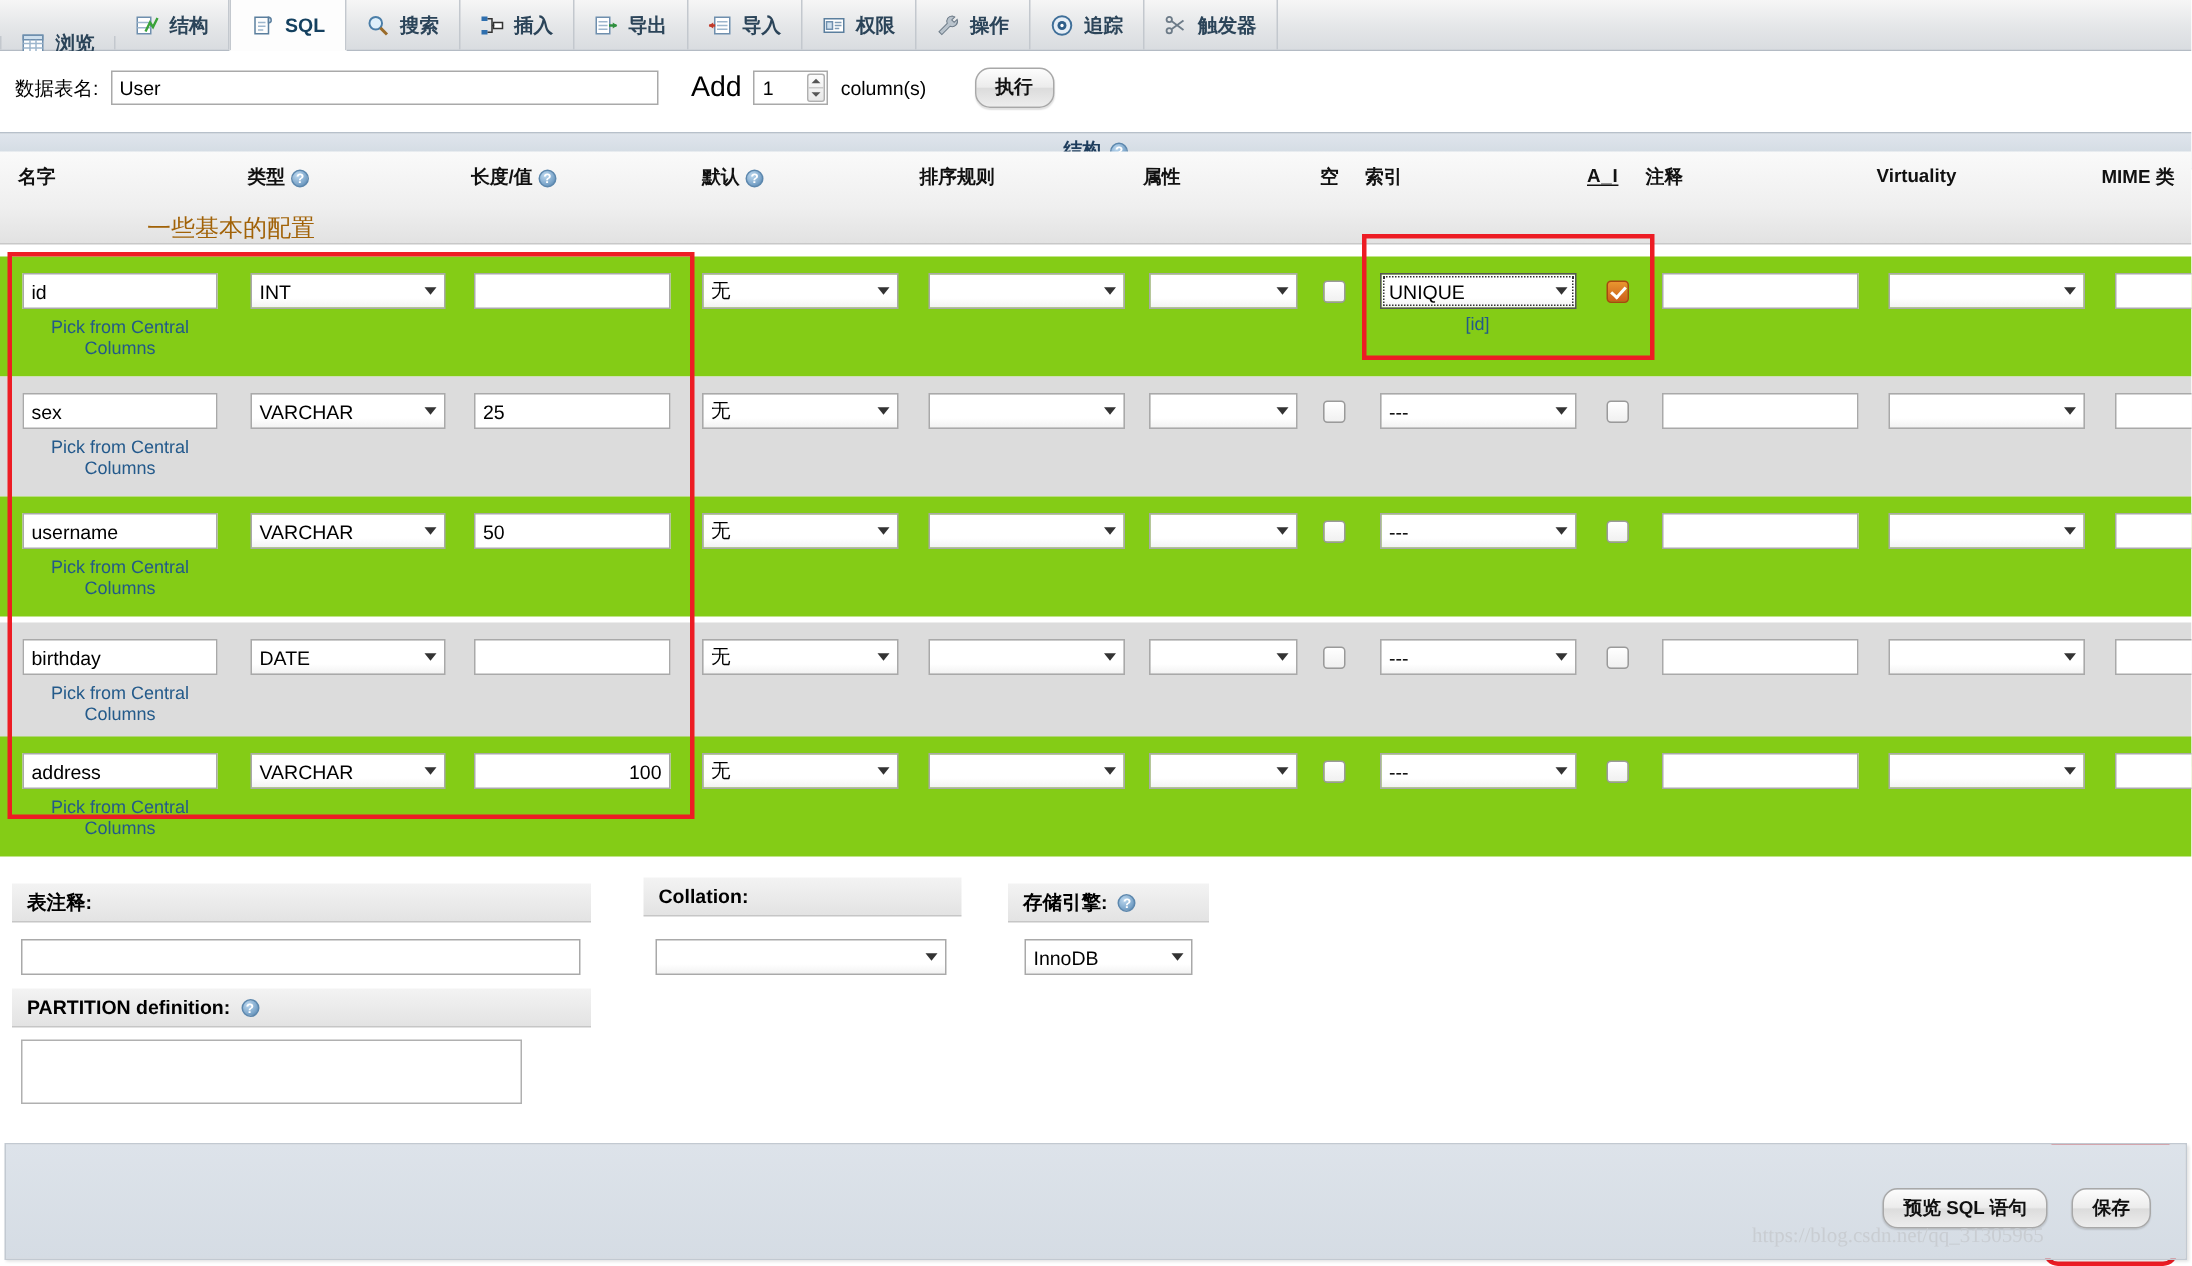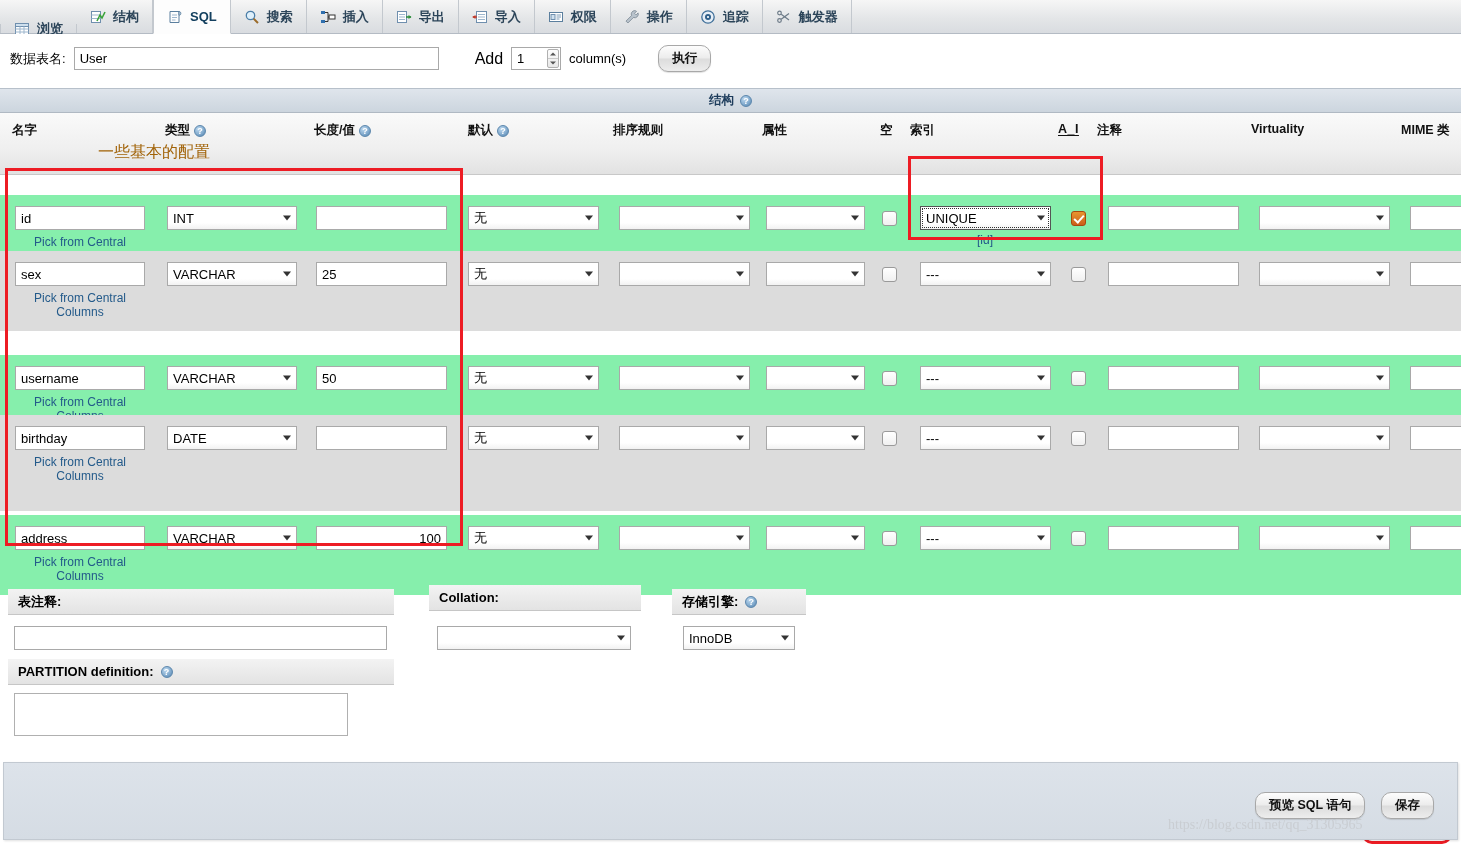--- a/index.html
+++ b/index.html
@@ -45,21 +45,21 @@
     position: absolute; left: 0; top: 34px; width: 1461px; height: 49px;
     background: #fff;
     display: flex; align-items: center; padding-left: 10px; gap: 8px;
   }
   .lbl-tblname { font-size: 13px; color: #000; }
   .in-tblname {
     width: 365px; height: 23px; padding: 2px 5px;
     border: 1px solid #a9a9a9; background: #fff;
     font-family: "Liberation Sans", sans-serif; font-size: 13px;
   }
-  .lbl-add { margin-left: 28px; font-size: 16px; }
+  .lbl-add { margin-left: 14px; font-size: 19px; }
   .spinwrap { position: relative; width: 50px; height: 23px; }
   .in-addnum {
     width: 50px; height: 23px; padding: 2px 14px 2px 5px;
     border: 1px solid #a9a9a9; background: #fff; font-size: 13px;
     font-family: "Liberation Sans", sans-serif;
   }
   .spinners {
     position: absolute; right: 2px; top: 2px; width: 12px; height: 19px;
     display: flex; flex-direction: column;
     border: 1px solid #b0b0b0; background: linear-gradient(#fdfdfd,#e8e8e8);
@@ -86,21 +86,21 @@
 
   
   .struct-band {
     position: absolute; left: 0; top: 88px; width: 1461px; height: 25px;
     background: linear-gradient(to bottom,#dfe5ec,#ccd5de);
     border-top: 1px solid #b7c0ca; border-bottom: 1px solid #b0b9c3;
     display: flex; align-items: center; justify-content: center; gap: 6px;
     font-weight: bold; font-size: 12.5px; color: #1d3c5c;
   }
   .hdrrow {
-    position: absolute; left: 0; top: 113px; width: 1461px; height: 62px;
+    position: absolute; left: 0; top: 101px; width: 1461px; height: 62px;
     background: linear-gradient(to bottom,#fafafa 0%,#efefef 60%,#e2e2e2 100%);
     border-bottom: 1px solid #c8c8c8;
     padding-left: 15px;
   }
   .hdrcell {
     position: absolute; top: 9px; font-weight: bold; font-size: 12.5px;
     color: #111; white-space: nowrap; display: flex; align-items: center; gap: 4px;
   }
   .helpicon {
     width: 12px; height: 12px; border-radius: 50%;
@@ -119,21 +119,21 @@
     color: #a16207; font-size: 16px; white-space: nowrap;
     font-family: "DejaVu Sans", sans-serif;
   }
   .annot-uniq {
     position: absolute; left: 1128px; top: 218px;
     color: #f0242a; font-size: 17px; white-space: nowrap;
     font-family: "DejaVu Sans", sans-serif;
   }
 
   .colrow { position: absolute; left: 0; width: 1461px; }
-  .colrow.odd  { background: #86efac; margin-top: 24px; }
+  .colrow.odd  { background: #84cc16; }
   .colrow.even { background: #dcdcdc; }
   input.txt {
     height: 24px; border: 1px solid #a9a9a9; background: #fff;
     padding: 2px 5px; font-size: 13px; color: #000;
     font-family: "Liberation Sans", sans-serif;
   }
   input.txt.rt { text-align: right; }
   .sel {
     height: 24px; border: 1px solid #a9a9a9;
     background: linear-gradient(to bottom,#ffffff 0%,#ffffff 72%,#f2f2f2 100%);

